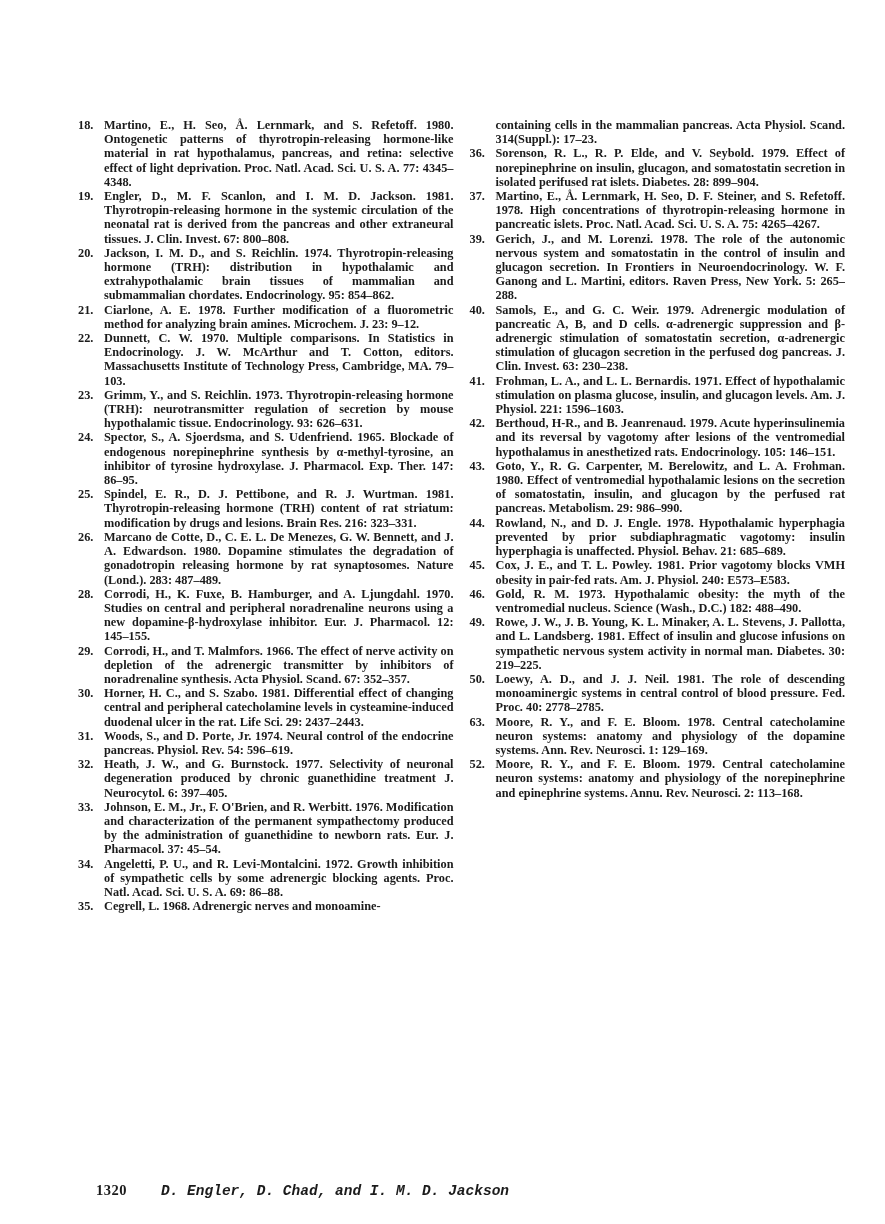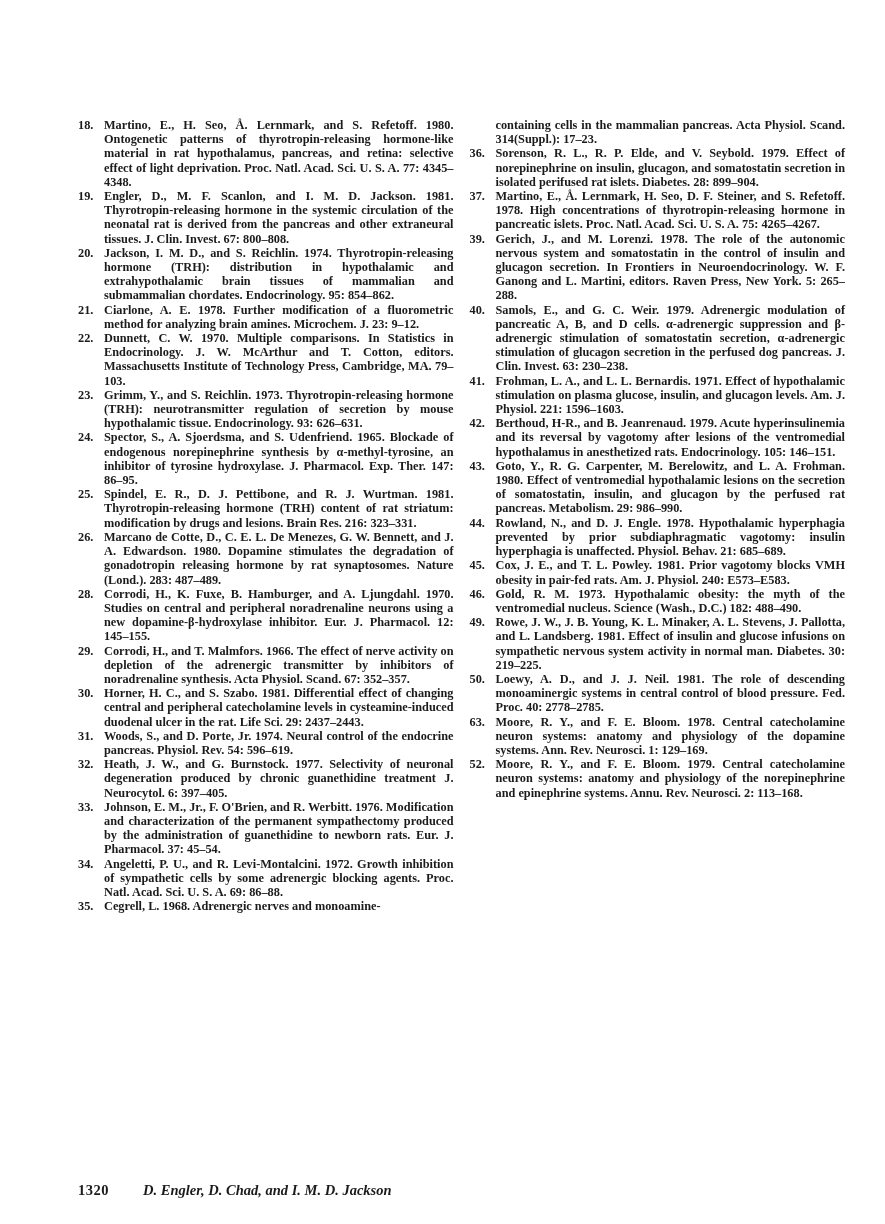--- a/index.html
+++ b/index.html
@@ -45,34 +45,35 @@
   }
   .ref-text {
     flex: 1 1 auto;
     text-align: justify;
     text-justify: inter-word;
     hyphens: manual;
   }
   .footer {
     position: absolute;
     top: 1182px;
-    left: 78px;
+    left: 96px;
     right: 40px;
     display: flex;
     align-items: flex-end;
     gap: 34px;
     font-size: 14.5px;
   }
   .footer .page-num {
     font-weight: bold;
     letter-spacing: 0.5px;
   }
   .footer .authors {
     font-style: italic;
     font-weight: bold;
+    font-family: Liberation Mono, monospace;
   }
 </style>
 </head>
 <body>
 
 <div class="page">
   <div class="columns">
 
     <div class="column">
 

